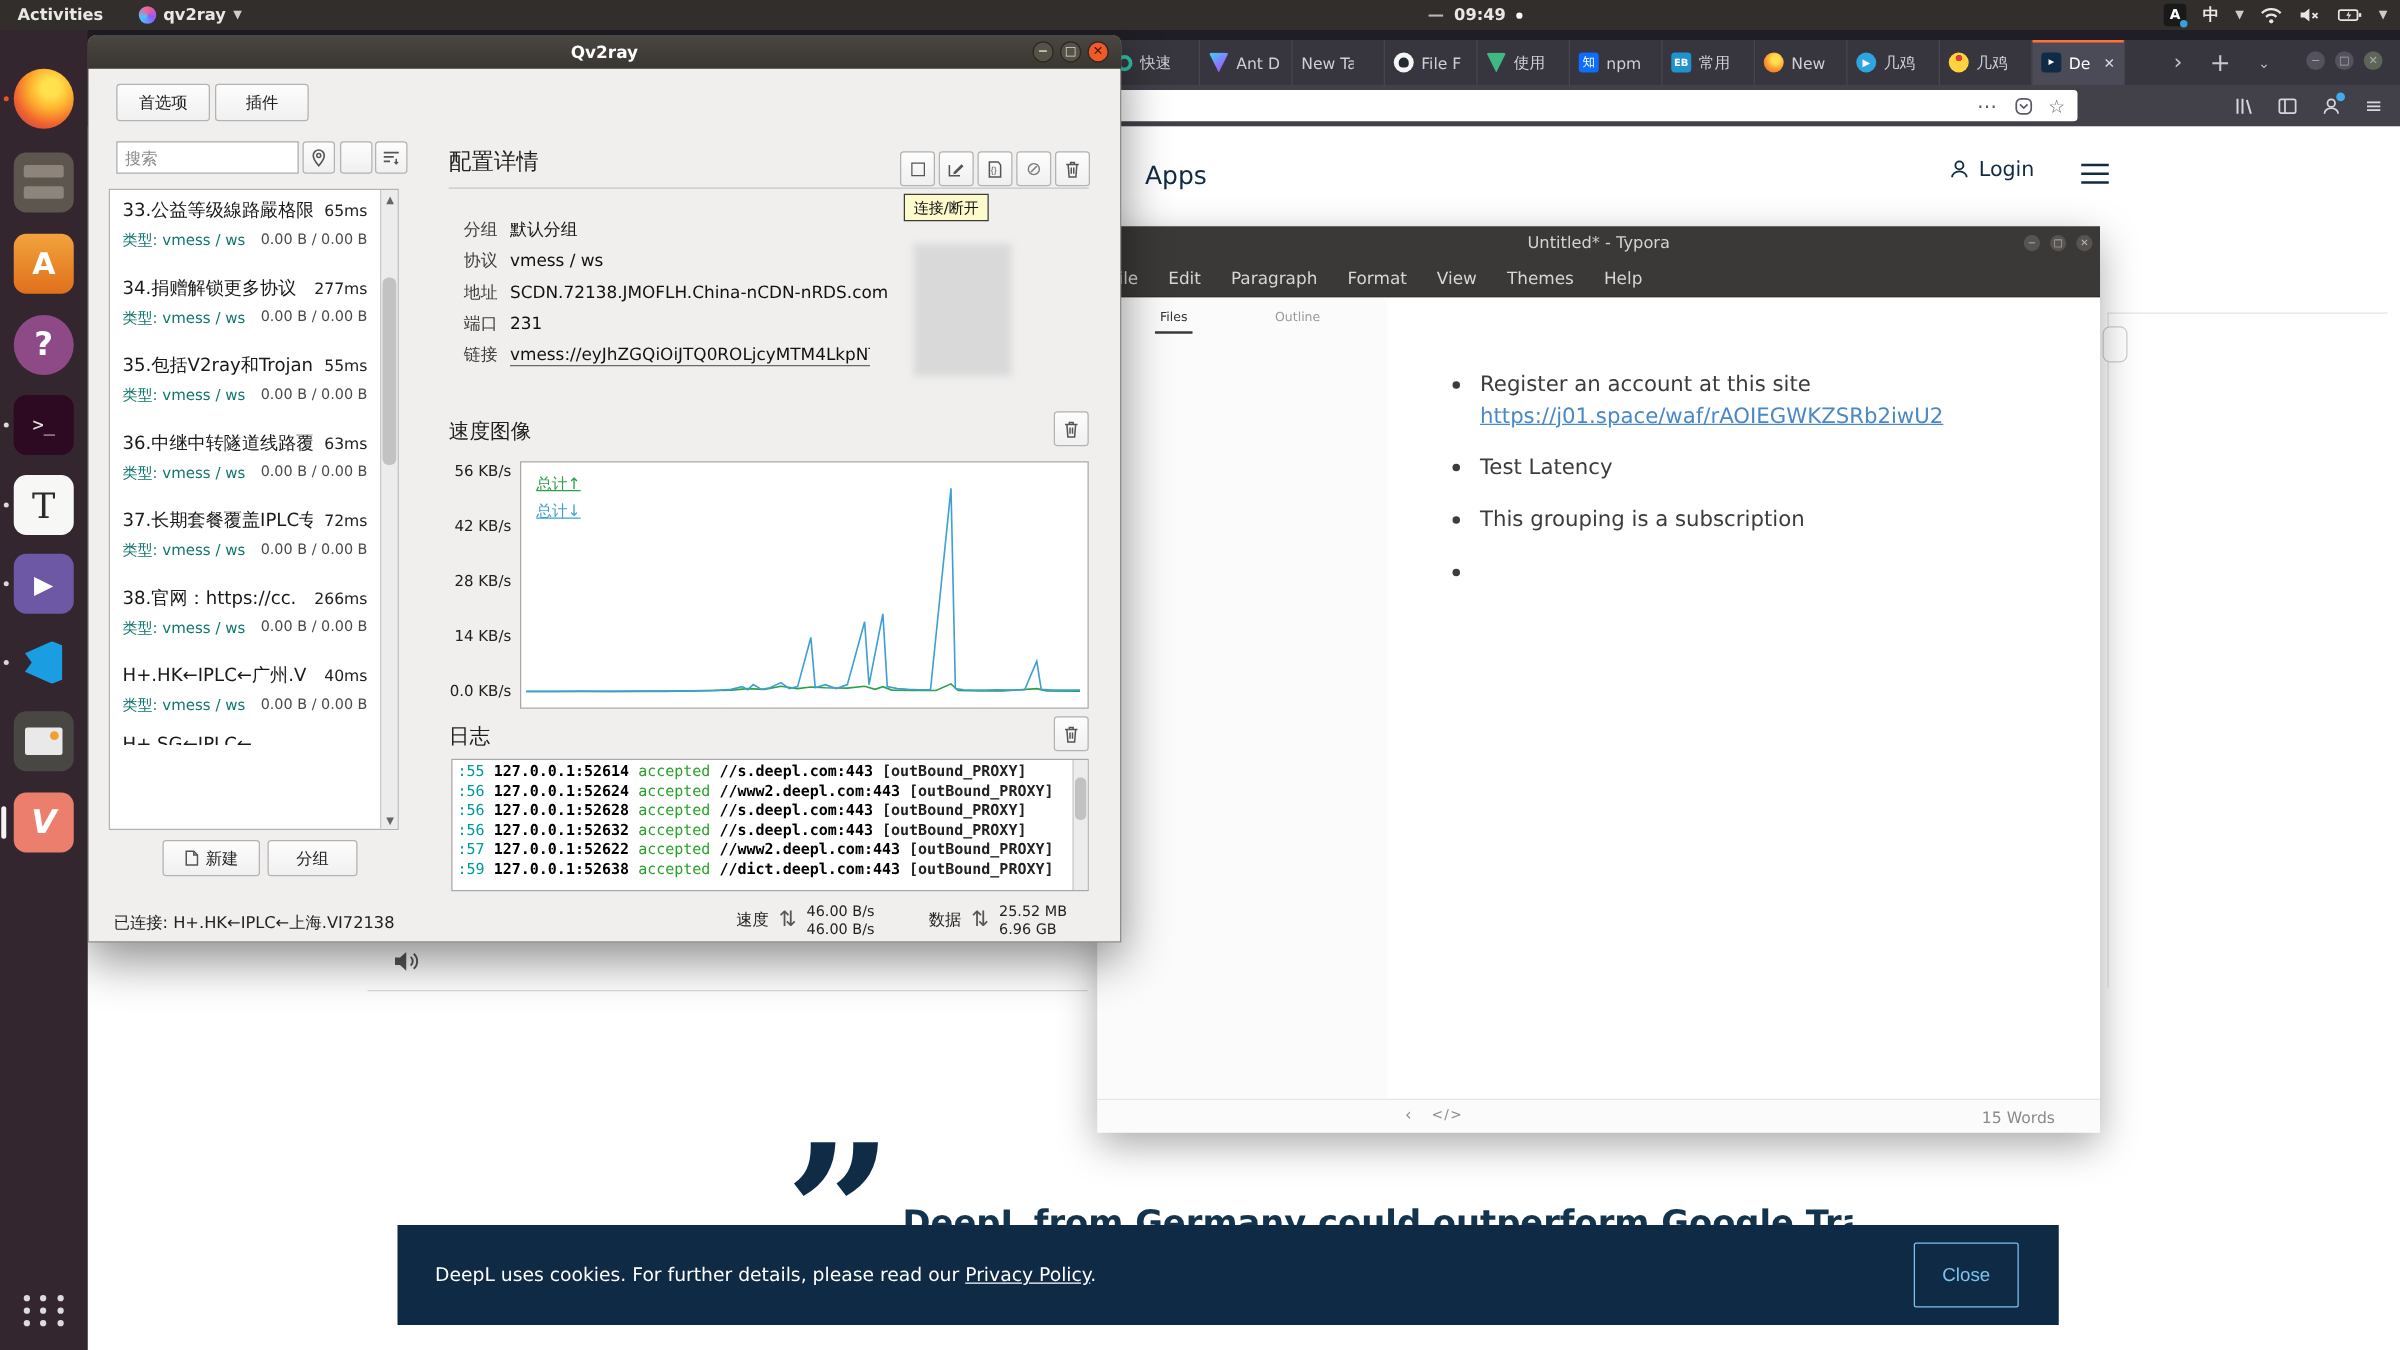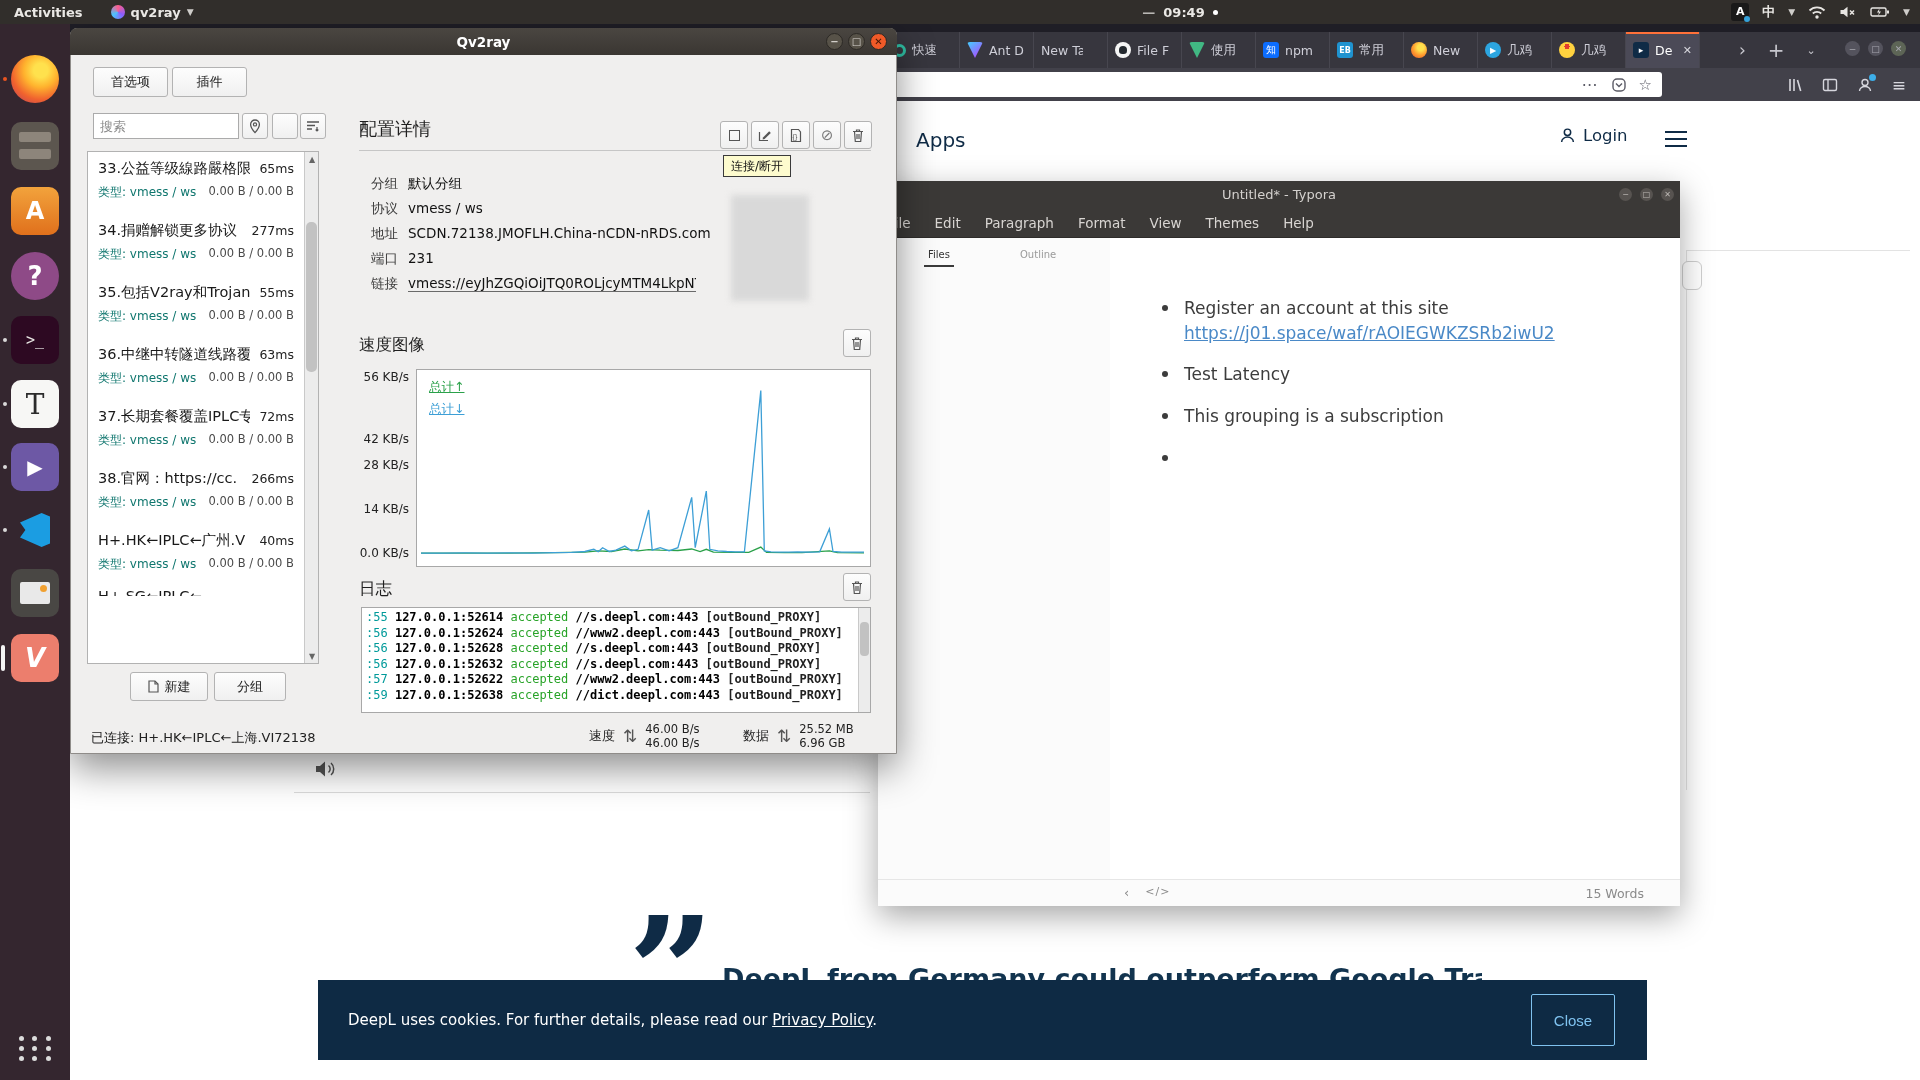--- a/index.html
+++ b/index.html
@@ -563,21 +563,21 @@
       <span class="lg-down">总计↓</span>
     </div>
     <div class="qv-chart">
       <svg id="speed-svg" width="453" height="196">
           <polyline points="4.0,183.2 48.3,183.2 92.6,183.1 136.9,182.7 167.9,182.1 181.2,180.9 194.5,181.5 207.8,179.0 221.1,180.9 231.7,179.6 243.2,180.2 260.9,180.5 274.7,179.0 283.1,181.5 289.3,179.3 296.4,182.1 314.1,182.4 331.8,182.4 343.8,177.1 349.5,182.4 367.3,182.7 385.0,182.7 412.4,180.9 420.4,182.7 447.0,182.9" fill="none" stroke="#2ba14a" stroke-width="1.3"></polyline>
           <polyline points="4.0,183.1 26.2,183.1 48.3,182.9 70.5,183.1 92.6,182.9 114.8,183.1 136.9,182.7 154.6,182.4 167.9,181.5 176.8,179.3 181.2,181.8 185.6,177.7 192.3,181.5 198.9,180.2 207.8,176.1 214.4,180.9 221.1,179.3 231.7,140.0 235.2,180.2 243.2,177.7 252.1,180.9 260.9,177.7 274.7,127.4 278.2,177.7 289.3,121.1 292.8,179.3 300.8,180.9 309.7,181.5 318.5,181.8 327.4,181.8 343.8,20.6 347.3,180.9 354.0,181.8 362.8,182.1 371.7,182.1 380.6,181.8 393.8,182.1 402.7,181.8 412.4,158.9 416.0,181.5 424.8,182.1 433.7,182.1 447.0,182.1" fill="none" stroke="#3d9fd6" stroke-width="1.3"></polyline>
         </svg>
     </div>
     <div id="speed-ticks">
         <div class="ytick" style="top: 341px;">56 KB/s</div>
-        <div class="ytick" style="top: 403px;">42 KB/s</div>
+        <div class="ytick" style="top: 385px;">42 KB/s</div>
         <div class="ytick" style="top: 429px;">28 KB/s</div>
         <div class="ytick" style="top: 473px;">14 KB/s</div>
         <div class="ytick" style="top: 517px;">0.0 KB/s</div>
       </div>
 
     <div class="qv-sec-title" style="top:549px;">日志</div>
     <button class="qv-btn qv-toolbtn" style="left:772px;top:544px;">
       <svg class="icon" width="14" height="15" viewBox="0 0 14 15">
           <path d="M2 3.5 h10 M5.5 3.5 V2 h3 v1.5 M3.5 3.5 l0.8 10 h5.4 l0.8 -10 M6 6 v5 M8 6 v5" stroke="#555" stroke-width="1.2" fill="none"></path>
         </svg>

